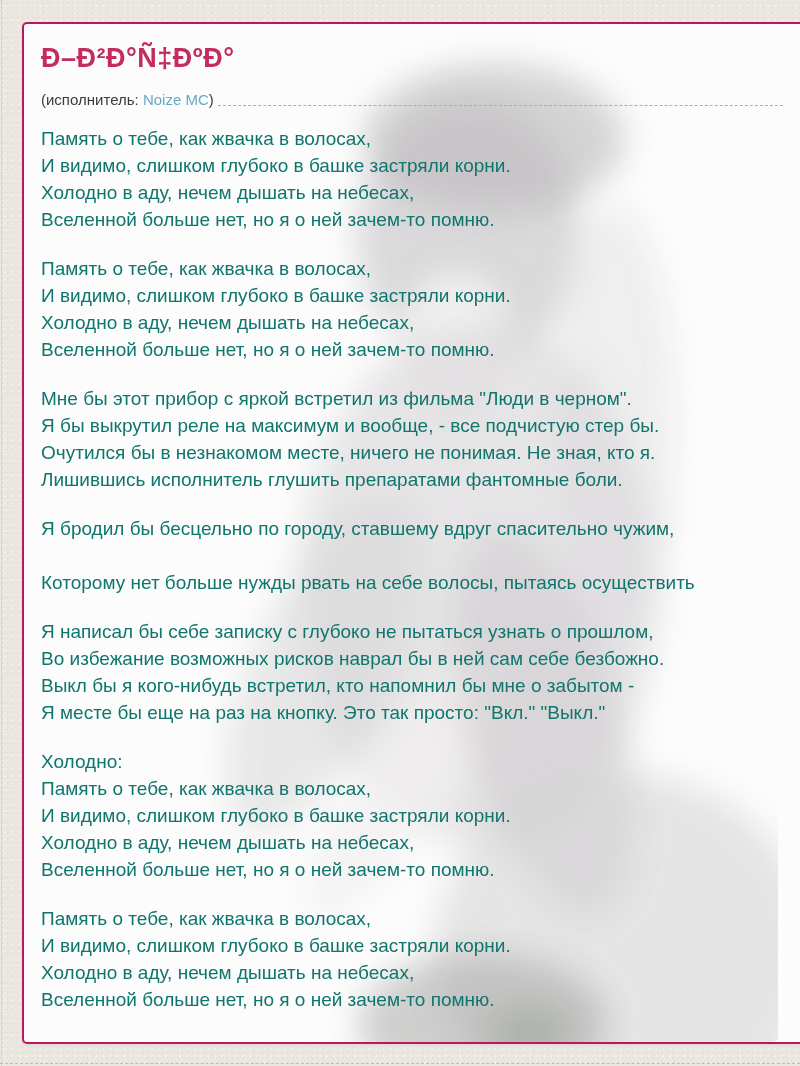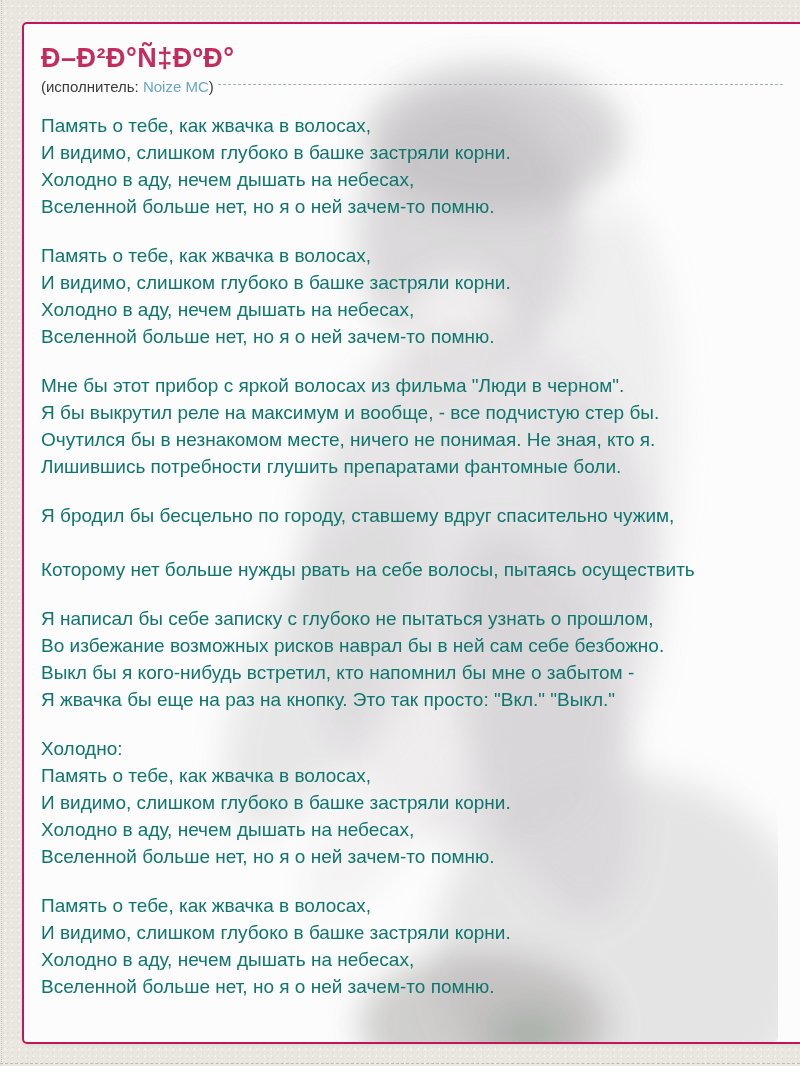--- a/index.html
+++ b/index.html
@@ -34,21 +34,21 @@
     border-radius:5px; pointer-events:none;
   }
   .content {
     position:absolute; left:0; top:0; right:0; bottom:0;
     padding:20px 17px 0 17px; box-sizing:border-box;
   }
   .title {
     margin:0; font-size:27px; font-weight:bold; color:#c52c5e;
     line-height:1.1; letter-spacing:0.5px;
   }
-  .subtitle-row { display:flex; align-items:center; margin-top:3px; }
+  .subtitle-row { display:flex; align-items:flex-end; margin-top:16px; }
   .subtitle { font-size:15px; color:#3b3b3b; white-space:nowrap; line-height:19px; }
   .artist-link { color:#67a8c6; text-decoration:none; cursor:pointer; }
   .dash-fill {
     flex:1 1 auto; height:0; border-bottom:1px dashed #9db1c0;
     margin:0 2px 3px 4px;
   }
   .lyrics {
     margin-top:16px; font-size:19px; line-height:27px; color:#0f766e;
   }
   .lyrics p { margin:0 0 22px 0; white-space:nowrap; }
@@ -86,23 +86,23 @@
     <h1 class="title" style="color: rgb(197, 44, 94);">Ð–Ð²Ð°Ñ‡ÐºÐ°</h1>
 
     <div class="subtitle-row">
       <span class="subtitle"><span>(исполнитель: </span><a class="artist-link" href="#" style="color: rgb(103, 168, 198);">Noize MC</a><span>)</span></span>
       <span class="dash-fill"></span>
     </div>
 
     <div class="lyrics" id="lyrics">
         <p><span>Память о тебе, как жвачка в волосах,</span><br><span>И видимо, слишком глубоко в башке застряли корни.</span><br><span>Холодно в аду, нечем дышать на небесах,</span><br><span>Вселенной больше нет, но я о ней зачем-то помню.</span></p>
         <p><span>Память о тебе, как жвачка в волосах,</span><br><span>И видимо, слишком глубоко в башке застряли корни.</span><br><span>Холодно в аду, нечем дышать на небесах,</span><br><span>Вселенной больше нет, но я о ней зачем-то помню.</span></p>
-        <p><span>Мне бы этот прибор с яркой волосах из фильма "Люди в черном".</span><br><span>Я бы выкрутил реле на максимум и вообще, - все подчистую стер бы.</span><br><span>Очутился бы в незнакомом месте, ничего не понимая. Не зная, кто я.</span><br><span>Лишившись потребности глушить препаратами фантомные боли.</span></p>
+        <p><span>Мне бы этот прибор с яркой встретил из фильма "Люди в черном".</span><br><span>Я бы выкрутил реле на максимум и вообще, - все подчистую стер бы.</span><br><span>Очутился бы в незнакомом месте, ничего не понимая. Не зная, кто я.</span><br><span>Лишившись исполнитель глушить препаратами фантомные боли.</span></p>
         <p><span>Я бродил бы бесцельно по городу, ставшему вдруг спасительно чужим,</span><br><br><span>Которому нет больше нужды рвать на себе волосы, пытаясь осуществить</span><br></p>
-        <p><span>Я написал бы себе записку с глубоко не пытаться узнать о прошлом,</span><br><span>Во избежание возможных рисков наврал бы в ней сам себе безбожно.</span><br><span>Выкл бы я кого-нибудь встретил, кто напомнил бы мне о забытом -</span><br><span>Я жвачка бы еще на раз на кнопку. Это так просто: "Вкл." "Выкл."</span></p>
+        <p><span>Я написал бы себе записку с глубоко не пытаться узнать о прошлом,</span><br><span>Во избежание возможных рисков наврал бы в ней сам себе безбожно.</span><br><span>Выкл бы я кого-нибудь встретил, кто напомнил бы мне о забытом -</span><br><span>Я месте бы еще на раз на кнопку. Это так просто: "Вкл." "Выкл."</span></p>
         <p><span>Холодно:</span><br><span>Память о тебе, как жвачка в волосах,</span><br><span>И видимо, слишком глубоко в башке застряли корни.</span><br><span>Холодно в аду, нечем дышать на небесах,</span><br><span>Вселенной больше нет, но я о ней зачем-то помню.</span></p>
         <p><span>Память о тебе, как жвачка в волосах,</span><br><span>И видимо, слишком глубоко в башке застряли корни.</span><br><span>Холодно в аду, нечем дышать на небесах,</span><br><span>Вселенной больше нет, но я о ней зачем-то помню.</span></p>
       </div>
 
   </div>
 </div>
 
 <div class="edge-bottom"></div>
 
 </body></html>

